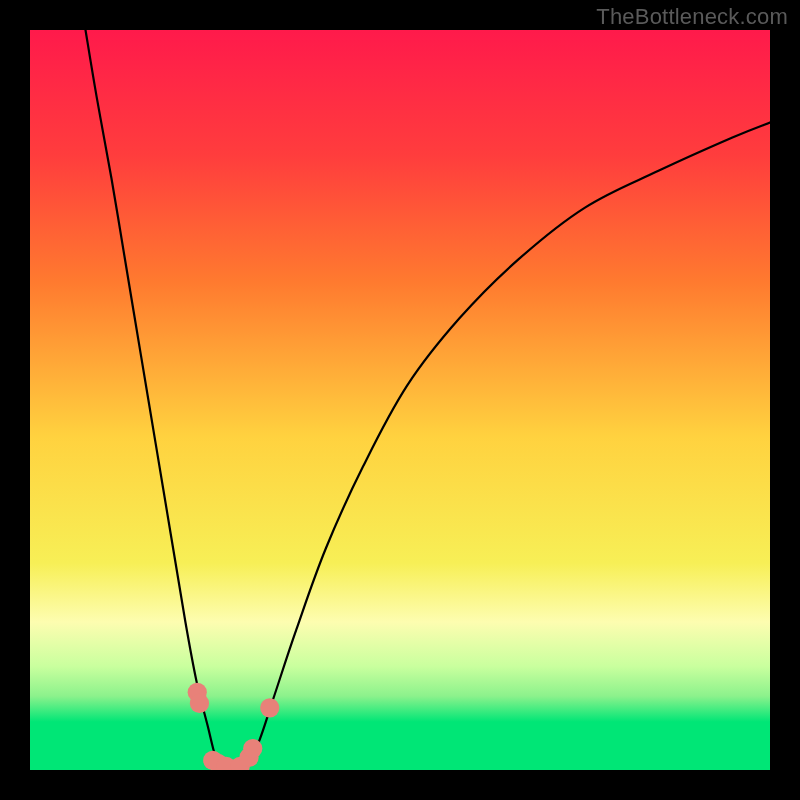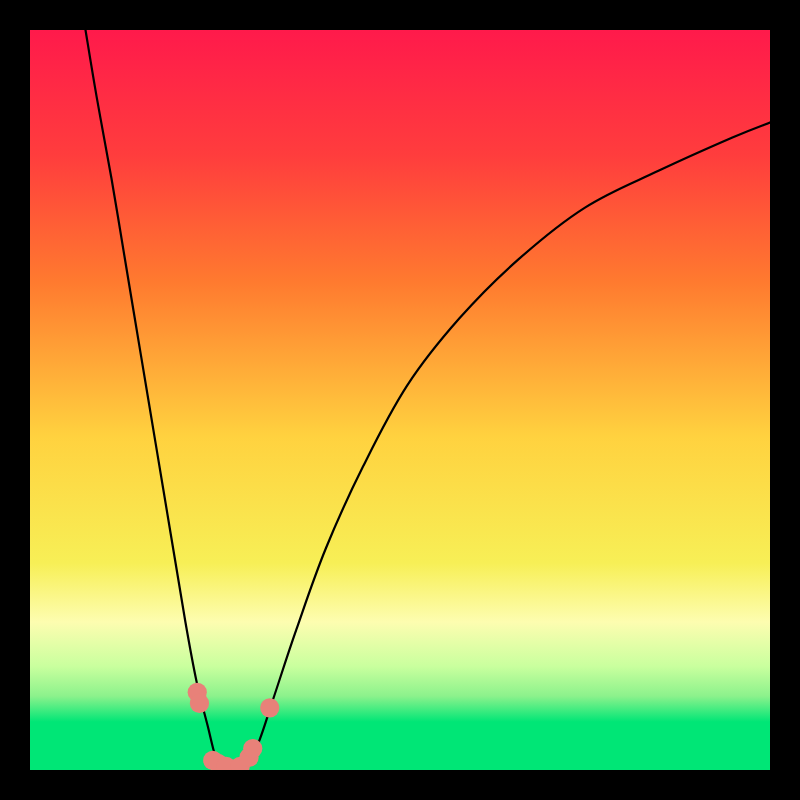--- a/index.html
+++ b/index.html
@@ -27,20 +27,21 @@
     user-select: none;
   }
   svg {
     display: block;
   }
 </style>
 </head>
 <body>
 
 <div class="stage">
+  <div class="watermark">TheBottleneck.com</div>
 
   <svg id="chart-svg" width="800" height="800" viewBox="0 0 800 800">
     <defs>
       <linearGradient id="bg-grad" x1="0" y1="0" x2="0" y2="1">
           <stop offset="0%" stop-color="#ff1a4b"></stop>
           <stop offset="17%" stop-color="#ff3d3d"></stop>
           <stop offset="34%" stop-color="#ff7a2f"></stop>
           <stop offset="55.00000000000001%" stop-color="#ffd23f"></stop>
           <stop offset="72%" stop-color="#f7ef56"></stop>
           <stop offset="80%" stop-color="#fdfdb0"></stop>

